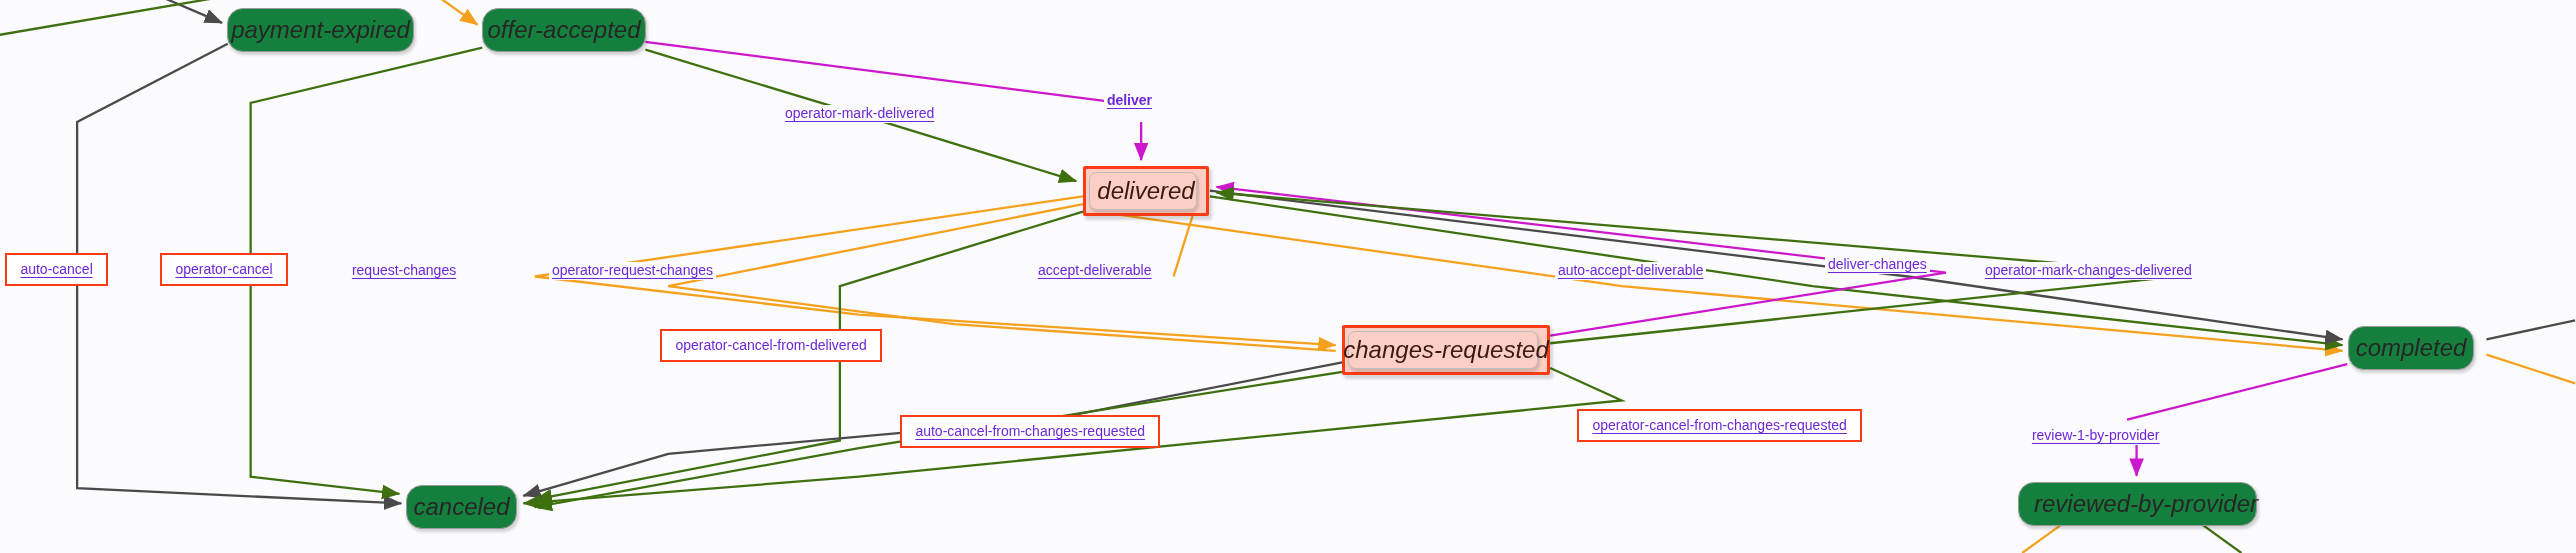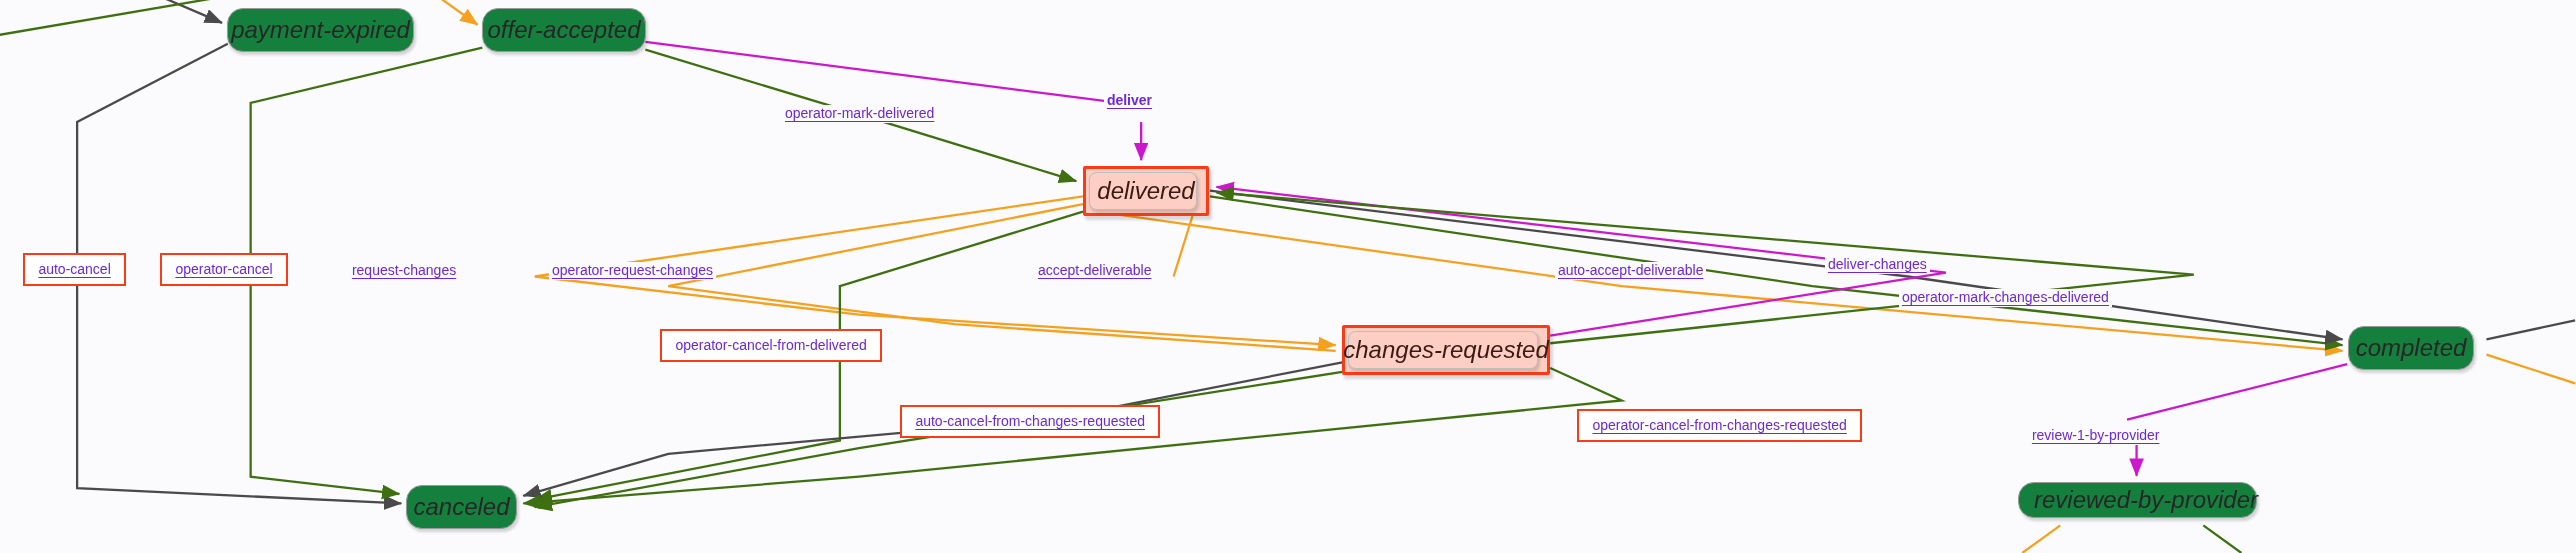--- a/index.html
+++ b/index.html
@@ -136,29 +136,29 @@
 
   <div class="node hl" style="left:1342px;top:325px;width:208px;height:50px;">
     <span class="inner"></span>
     <span class="lbl">changes-requested</span>
   </div>
 
   <div class="node" style="left:2348px;top:326px;width:126px;height:44px;">
     <span class="lbl">completed</span>
   </div>
 
-  <div class="node" style="left:2018px;top:482px;width:239px;height:36px;padding-left:17px;">
+  <div class="node" style="left:2018px;top:482px;width:239px;height:44px;padding-left:17px;">
     <span class="lbl">reviewed-by-provider</span>
   </div>
 
   <div class="node" style="left:406px;top:485px;width:111px;height:44px;">
     <span class="lbl">canceled</span>
   </div>
 
-  <div class="elabel boxed" style="left:23px;top:253px;">
+  <div class="elabel boxed" style="left:5px;top:253px;">
     <span class="u">auto-cancel</span>
   </div>
   <div class="elabel boxed" style="left:160px;top:253px;">
     <span class="u">operator-cancel</span>
   </div>
   <div class="elabel pad" style="left:349px;top:262px;">
     <span class="u">request-changes</span>
   </div>
   <div class="elabel pad" style="left:549px;top:262px;">
     <span class="u">operator-request-changes</span>
@@ -171,27 +171,27 @@
   </div>
   <div class="elabel pad" style="left:1035px;top:262px;text-align:right;">
     <span class="u">accept-deliverable</span>
   </div>
   <div class="elabel pad" style="left:1555px;top:262px;">
     <span class="u">auto-accept-deliverable</span>
   </div>
   <div class="elabel pad" style="left:1825px;top:256px;">
     <span class="u">deliver-changes</span>
   </div>
-  <div class="elabel pad" style="left:1899px;top:262px;margin-top:27px;">
+  <div class="elabel pad" style="left:1982px;top:262px;">
     <span class="u">operator-mark-changes-delivered</span>
   </div>
   <div class="elabel boxed" style="left:660px;top:329px;">
     <span>operator-cancel-from-delivered</span>
   </div>
-  <div class="elabel boxed" style="left:900px;top:405px;">
+  <div class="elabel boxed" style="left:900px;top:415px;">
     <span class="u">auto-cancel-from-changes-requested</span>
   </div>
   <div class="elabel boxed" style="left:1577px;top:409px;">
     <span class="u">operator-cancel-from-changes-requested</span>
   </div>
   <div class="elabel pad" style="left:2029px;top:427px;">
     <span class="u">review-1-by-provider</span>
   </div>
 
 </div>

